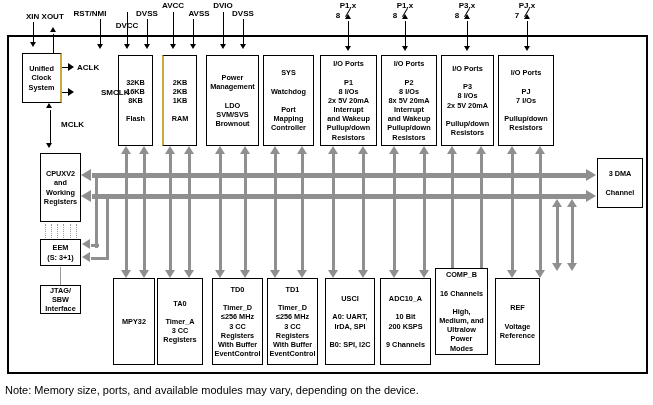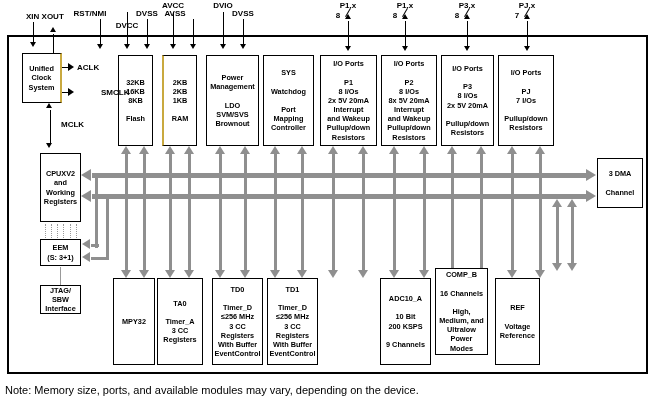--- a/index.html
+++ b/index.html
@@ -22,21 +22,21 @@
 <body>
 
 <div class="screen">
   <div class="outer"></div>
 
   <div class="pinlabel" style="left:26px;top:12px;">XIN XOUT</div>
   <div class="pinlabel" style="left:62px;top:9px;width:56px;">RST/NMI</div>
   <div class="pinlabel" style="left:104px;top:1px;width:46px;margin-top:20px;">DVCC</div>
   <div class="pinlabel" style="left:124px;top:9px;width:46px;">DVSS</div>
   <div class="pinlabel" style="left:150px;top:1px;width:46px;">AVCC</div>
-  <div class="pinlabel" style="left:152px;top:9px;width:46px;">AVSS</div>
+  <div class="pinlabel" style="left:176px;top:9px;width:46px;">AVSS</div>
   <div class="pinlabel" style="left:200px;top:1px;width:46px;">DVIO</div>
   <div class="pinlabel" style="left:220px;top:9px;width:46px;">DVSS</div>
 
   <div class="pinlabel" style="left:331px;top:1px;width:34px;">P1.x</div>
   <div class="pinlabel" style="left:332px;top:11px;width:12px;">8</div>
   <div class="pinlabel" style="left:388px;top:1px;width:34px;">P1.x</div>
   <div class="pinlabel" style="left:389px;top:11px;width:12px;">8</div>
   <div class="pinlabel" style="left:450px;top:1px;width:34px;">P3.x</div>
   <div class="pinlabel" style="left:451px;top:11px;width:12px;">8</div>
   <div class="pinlabel" style="left:510px;top:1px;width:34px;">PJ.x</div>
@@ -135,20 +135,26 @@
 With Buffer
 EventControl</div>
   <div class="block" style="left:267px;top:278px;width:51px;height:87px;">TD1
 
 Timer_D
 ≤256 MHz
 3 CC
 Registers
 With Buffer
 EventControl</div>
+  <div class="block" style="left:325px;top:278px;width:50px;height:87px;">USCI
+
+A0: UART,
+IrDA, SPI
+
+B0: SPI, I2C</div>
   <div class="block" style="left:380px;top:278px;width:51px;height:87px;">ADC10_A
 
 10 Bit
 200 KSPS
 
 9 Channels</div>
   <div class="block" style="left:435px;top:268px;width:53px;height:87px;">COMP_B
 
 16 Channels
 

